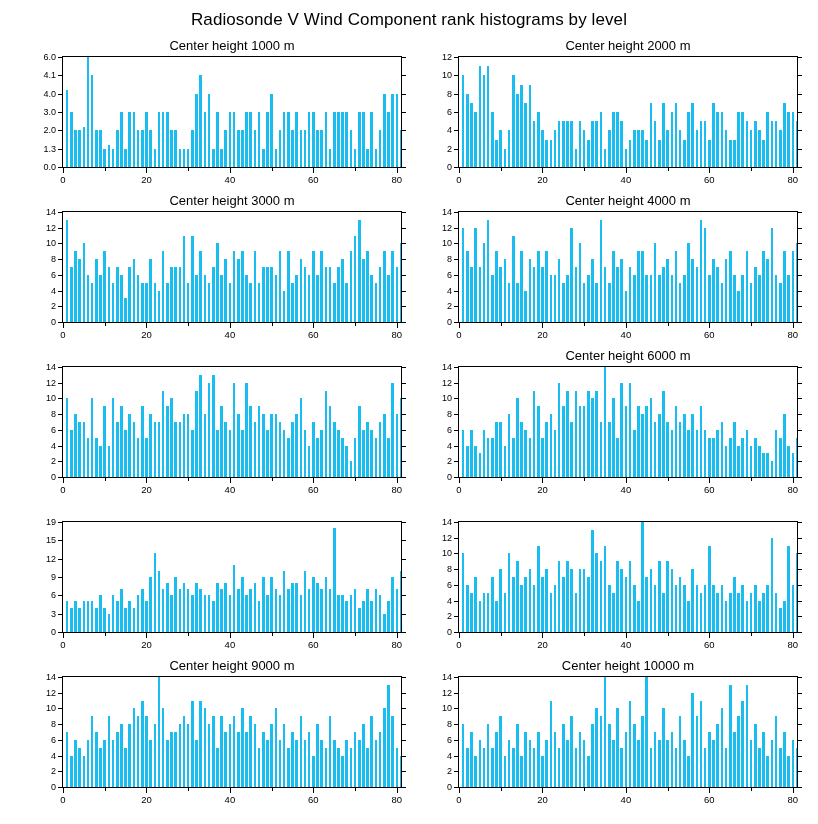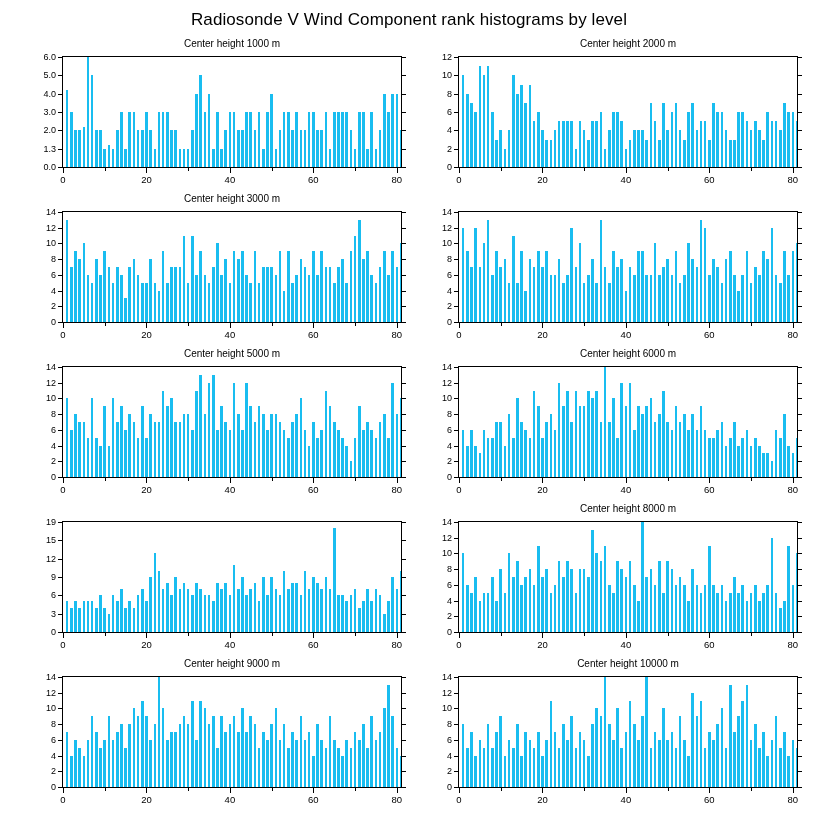--- a/index.html
+++ b/index.html
@@ -39,21 +39,21 @@
   .panel {
     position: absolute;
     box-sizing: border-box;
   }
   .panel-title {
     position: absolute;
     top: 0;
     left: 0;
     width: 100%;
     text-align: center;
-    font-size: 10px;
+    font-size: 13px;
     white-space: nowrap;
   }
   .plot-area {
     position: absolute;
     box-sizing: border-box;
     border: 1px solid #000000;
     background: #ffffff;
     overflow: hidden;
   }
   .bars {
@@ -200,21 +200,21 @@
         <div class="ytick" style="top: 110.667px; left: 380px; width: 4px;"></div>
         <div class="ytick-label" style="top: 92.3333px; width: 34px; left: 0px;">2.0</div>
         <div class="ytick" style="top: 92.3333px; left: 36px; width: 4px;"></div>
         <div class="ytick" style="top: 92.3333px; left: 380px; width: 4px;"></div>
         <div class="ytick-label" style="top: 74px; width: 34px; left: 0px;">3.0</div>
         <div class="ytick" style="top: 74px; left: 36px; width: 4px;"></div>
         <div class="ytick" style="top: 74px; left: 380px; width: 4px;"></div>
         <div class="ytick-label" style="top: 55.6667px; width: 34px; left: 0px;">4.0</div>
         <div class="ytick" style="top: 55.6667px; left: 36px; width: 4px;"></div>
         <div class="ytick" style="top: 55.6667px; left: 380px; width: 4px;"></div>
-        <div class="ytick-label" style="top: 37.3333px; width: 34px; left: 0px;">5.0</div>
+        <div class="ytick-label" style="top: 37.3333px; width: 34px; left: 0px;">4.1</div>
         <div class="ytick" style="top: 37.3333px; left: 36px; width: 4px;"></div>
         <div class="ytick" style="top: 37.3333px; left: 380px; width: 4px;"></div>
         <div class="ytick-label" style="top: 19px; width: 34px; left: 0px;">6.0</div>
         <div class="ytick" style="top: 19px; left: 36px; width: 4px;"></div>
         <div class="ytick" style="top: 19px; left: 380px; width: 4px;"></div>
         <div class="xtick" style="left: 41px; top: 130px; height: 5px;"></div>
         <div class="xtick-label" style="left: 41px; top: 136px;">0</div>
         <div class="xtick" style="left: 124.457px; top: 130px; height: 5px;"></div>
         <div class="xtick-label" style="left: 124.457px; top: 136px;">20</div>
         <div class="xtick" style="left: 207.914px; top: 130px; height: 5px;"></div>
@@ -471,20 +471,21 @@
         <div class="xtick" style="left: 291.37px; top: 130px; height: 5px;"></div>
         <div class="xtick-label" style="left: 291.37px; top: 136px;">60</div>
         <div class="xtick" style="left: 374.827px; top: 130px; height: 5px;"></div>
         <div class="xtick-label" style="left: 374.827px; top: 136px;">80</div>
         <div class="xtick-minor" style="left: 82.7284px; top: 130px; height: 3px;"></div>
         <div class="xtick-minor" style="left: 166.185px; top: 130px; height: 3px;"></div>
         <div class="xtick-minor" style="left: 249.642px; top: 130px; height: 3px;"></div>
         <div class="xtick-minor" style="left: 333.099px; top: 130px; height: 3px;"></div>
       </div>
       <div class="panel" style="left: 418px; top: 155px; width: 378px; height: 150px;">
+        <div class="panel-title" style="left: 40px; width: 340px;">Center height 4000 m</div>
         <div class="plot-area" style="left: 40px; top: 18px; width: 340px; height: 112px;">
           <div class="bars">
             <div class="bar" style="left: 2.87926px; width: 2.58716px; height: 94.2857px;"></div>
             <div class="bar" style="left: 7.0521px; width: 2.58716px; height: 70.7143px;"></div>
             <div class="bar" style="left: 11.2249px; width: 2.58716px; height: 55px;"></div>
             <div class="bar" style="left: 15.3978px; width: 2.58716px; height: 94.2857px;"></div>
             <div class="bar" style="left: 19.5706px; width: 2.58716px; height: 55px;"></div>
             <div class="bar" style="left: 23.7435px; width: 2.58716px; height: 78.5714px;"></div>
             <div class="bar" style="left: 27.9163px; width: 2.58716px; height: 102.143px;"></div>
             <div class="bar" style="left: 32.0891px; width: 2.58716px; height: 47.1429px;"></div>
@@ -596,21 +597,20 @@
         <div class="xtick" style="left: 291.37px; top: 130px; height: 5px;"></div>
         <div class="xtick-label" style="left: 291.37px; top: 136px;">60</div>
         <div class="xtick" style="left: 374.827px; top: 130px; height: 5px;"></div>
         <div class="xtick-label" style="left: 374.827px; top: 136px;">80</div>
         <div class="xtick-minor" style="left: 82.7284px; top: 130px; height: 3px;"></div>
         <div class="xtick-minor" style="left: 166.185px; top: 130px; height: 3px;"></div>
         <div class="xtick-minor" style="left: 249.642px; top: 130px; height: 3px;"></div>
         <div class="xtick-minor" style="left: 333.099px; top: 130px; height: 3px;"></div>
       </div>
       <div class="panel" style="left: 22px; top: 310px; width: 378px; height: 150px;">
-        <div class="panel-title" style="left: 40px; width: 340px;">Center height 5000 m</div>
         <div class="plot-area" style="left: 40px; top: 18px; width: 340px; height: 112px;">
           <div class="bars">
             <div class="bar" style="left: 2.87926px; width: 2.58716px; height: 78.5714px;"></div>
             <div class="bar" style="left: 7.0521px; width: 2.58716px; height: 47.1429px;"></div>
             <div class="bar" style="left: 11.2249px; width: 2.58716px; height: 62.8571px;"></div>
             <div class="bar" style="left: 15.3978px; width: 2.58716px; height: 55px;"></div>
             <div class="bar" style="left: 19.5706px; width: 2.58716px; height: 55px;"></div>
             <div class="bar" style="left: 23.7435px; width: 2.58716px; height: 39.2857px;"></div>
             <div class="bar" style="left: 27.9163px; width: 2.58716px; height: 78.5714px;"></div>
             <div class="bar" style="left: 32.0891px; width: 2.58716px; height: 39.2857px;"></div>
@@ -970,21 +970,20 @@
         <div class="xtick" style="left: 291.37px; top: 130px; height: 5px;"></div>
         <div class="xtick-label" style="left: 291.37px; top: 136px;">60</div>
         <div class="xtick" style="left: 374.827px; top: 130px; height: 5px;"></div>
         <div class="xtick-label" style="left: 374.827px; top: 136px;">80</div>
         <div class="xtick-minor" style="left: 82.7284px; top: 130px; height: 3px;"></div>
         <div class="xtick-minor" style="left: 166.185px; top: 130px; height: 3px;"></div>
         <div class="xtick-minor" style="left: 249.642px; top: 130px; height: 3px;"></div>
         <div class="xtick-minor" style="left: 333.099px; top: 130px; height: 3px;"></div>
       </div>
       <div class="panel" style="left: 418px; top: 465px; width: 378px; height: 150px;">
-        <div class="panel-title" style="left: 40px; width: 340px;">Center height 8000 m</div>
         <div class="plot-area" style="left: 40px; top: 18px; width: 340px; height: 112px;">
           <div class="bars">
             <div class="bar" style="left: 2.87926px; width: 2.58716px; height: 78.5714px;"></div>
             <div class="bar" style="left: 7.0521px; width: 2.58716px; height: 47.1429px;"></div>
             <div class="bar" style="left: 11.2249px; width: 2.58716px; height: 39.2857px;"></div>
             <div class="bar" style="left: 15.3978px; width: 2.58716px; height: 55px;"></div>
             <div class="bar" style="left: 19.5706px; width: 2.58716px; height: 31.4286px;"></div>
             <div class="bar" style="left: 23.7435px; width: 2.58716px; height: 39.2857px;"></div>
             <div class="bar" style="left: 27.9163px; width: 2.58716px; height: 39.2857px;"></div>
             <div class="bar" style="left: 32.0891px; width: 2.58716px; height: 55px;"></div>

